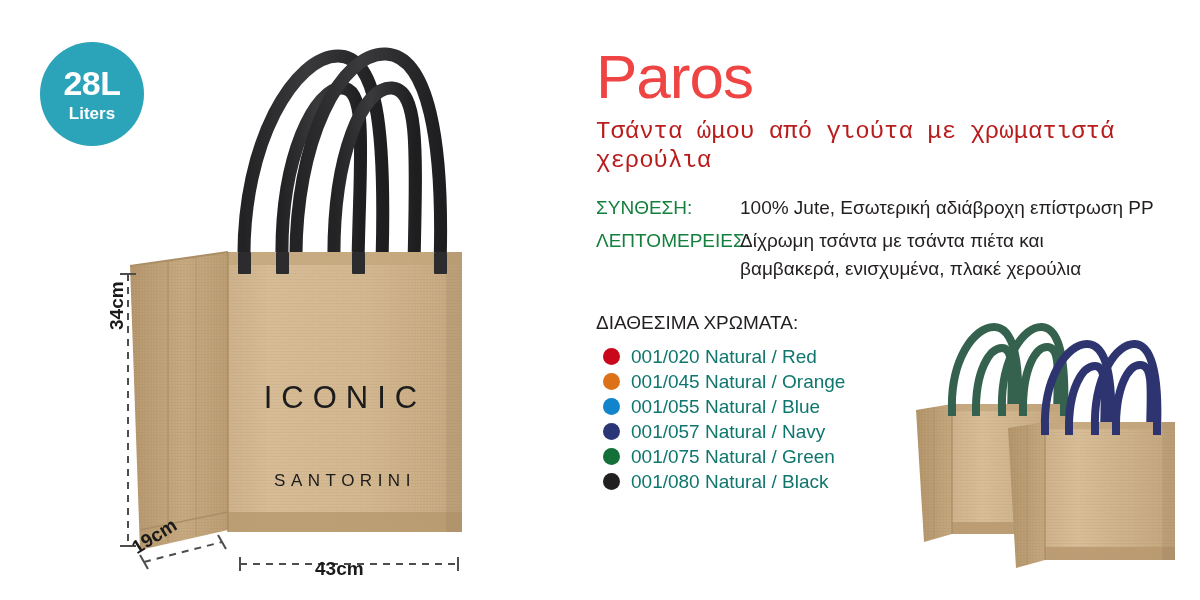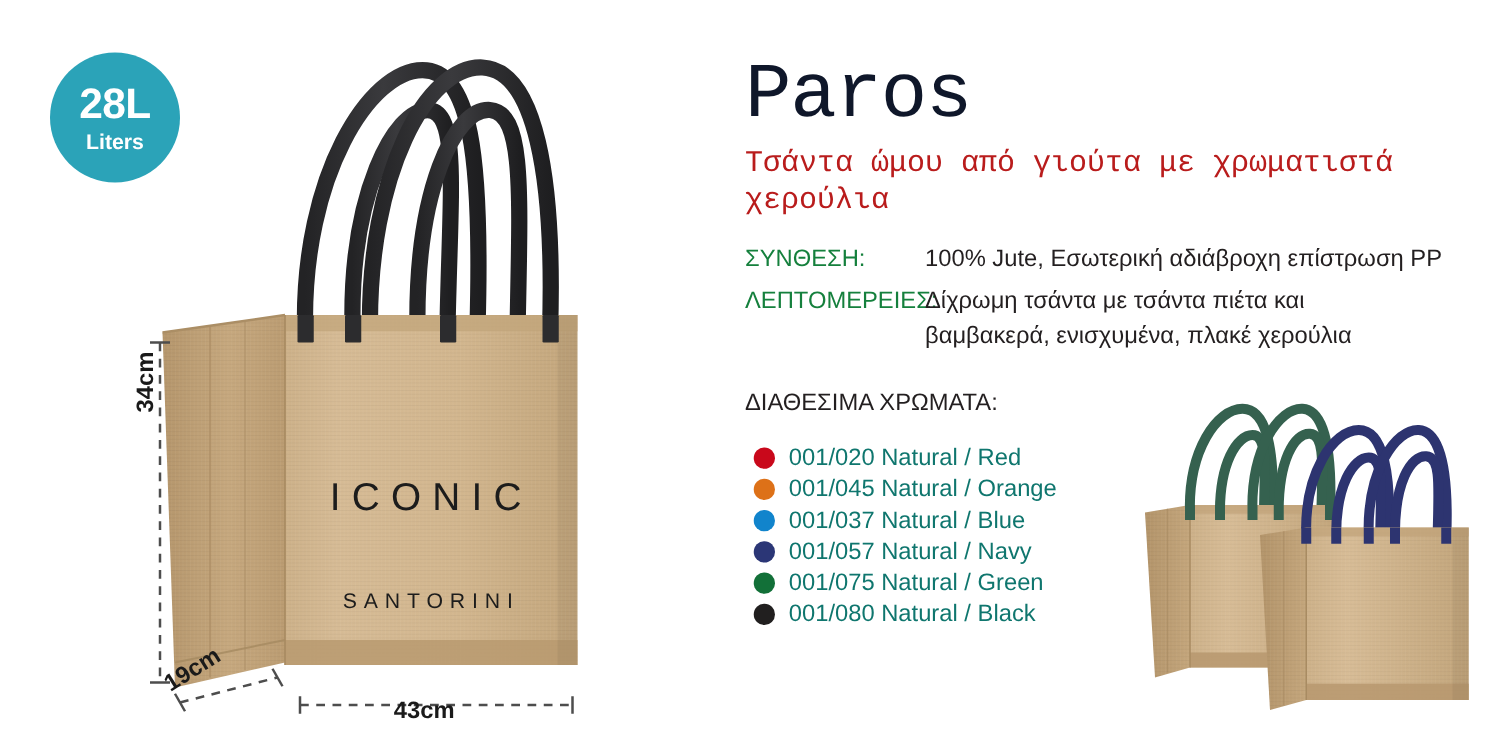--- a/index.html
+++ b/index.html
@@ -47,21 +47,21 @@
   .spec-table { margin-top: 18px; }
   .spec-row { display: flex; align-items: flex-start; margin-bottom: 6px; }
   .spec-label {
     color: #15803d; font-size: 19px; white-space: nowrap;
     width: 144px; flex: 0 0 144px; line-height: 1.45;
   }
   .spec-value { color: #231f20; font-size: 19px; line-height: 1.45; }
   .spec-value div { white-space: nowrap; }
 
   .colors-block { margin-top: 30px; }
-  .colors-heading { font-size: 19px; color: #231f20; margin-bottom: 20px; }
+  .colors-heading { font-size: 19px; color: #231f20; margin-bottom: 10px; }
   .color-item { display: flex; align-items: center; height: 25px; }
   .swatch {
     width: 17px; height: 17px; border-radius: 50%;
     flex: 0 0 17px; margin-left: 7px; margin-right: 11px;
   }
   .color-name { font-size: 19px; color: #0f766e; white-space: nowrap; }
 
   
   .thumbs { position: absolute; left: 890px; top: 312px; width: 310px; height: 288px; }
 </style>
@@ -154,21 +154,21 @@
       </g>
     </svg>
 
     <span class="dim-label dim-height">34cm</span>
     <span class="dim-label dim-width">43cm</span>
     <span class="dim-label dim-depth">19cm</span>
   </div>
 
   <div class="info">
 
-    <h1 class="product-title" style="color: #0f172a; font-family: Liberation Mono, monospace;">Paros</h1>
+    <h1 class="product-title" style="color: #ef4444;">Paros</h1>
     <p class="product-subtitle">Τσάντα ώμου από γιούτα με χρωματιστά χερούλια</p>
 
     <div class="spec-table">
 
       <div class="spec-row">
         <span class="spec-label">ΣΥΝΘΕΣΗ:</span>
         <span class="spec-value">
           <div>100% Jute, Εσωτερική αδιάβροχη επίστρωση PP</div>
         </span>
       </div>
@@ -188,21 +188,21 @@
       <div class="color-item">
         <span class="swatch" style="background: rgb(201, 8, 27);"></span>
         <span class="color-name">001/020 Natural / Red</span>
       </div>
       <div class="color-item">
         <span class="swatch" style="background: rgb(221, 113, 24);"></span>
         <span class="color-name">001/045 Natural / Orange</span>
       </div>
       <div class="color-item">
         <span class="swatch" style="background: rgb(17, 132, 204);"></span>
-        <span class="color-name">001/037 Natural / Blue</span>
+        <span class="color-name">001/055 Natural / Blue</span>
       </div>
       <div class="color-item">
         <span class="swatch" style="background: rgb(43, 54, 118);"></span>
         <span class="color-name">001/057 Natural / Navy</span>
       </div>
       <div class="color-item">
         <span class="swatch" style="background: rgb(18, 112, 56);"></span>
         <span class="color-name">001/075 Natural / Green</span>
       </div>
       <div class="color-item">

